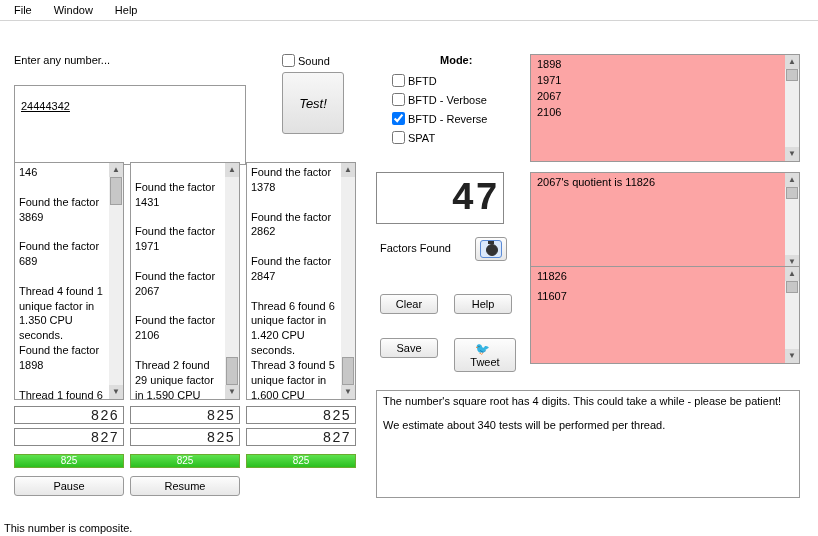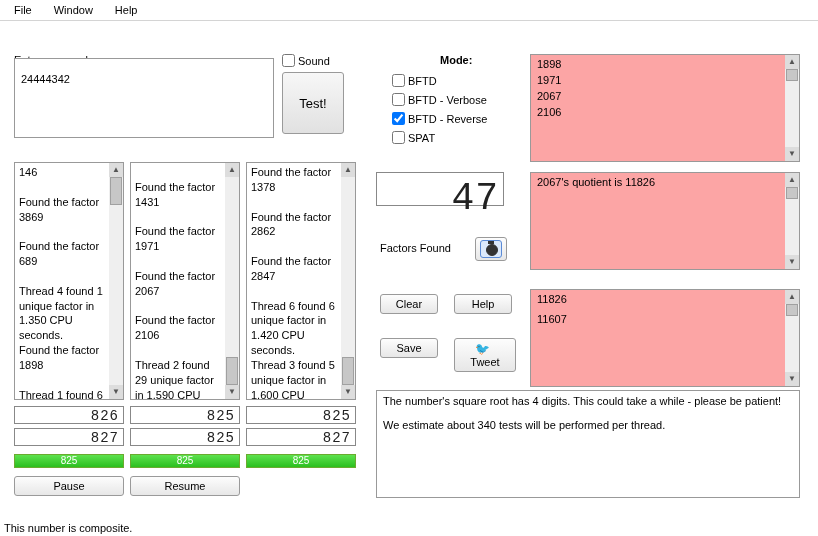--- a/index.html
+++ b/index.html
@@ -12,21 +12,21 @@
 button { background: linear-gradient(#fdfdfd,#e7e7e7); border: 1px solid #9a9a9a; border-radius: 3px; padding: 3px 14px; font-size: 11px; cursor: pointer; font-family: inherit; }
 .testbtn { width: 62px; height: 62px; font-size: 13px; background: linear-gradient(#f7f7f7,#e1e1e1); }
 input[type=checkbox] { vertical-align: middle; margin-right: 3px; }
 .checkrow { display: flex; align-items: center; margin-bottom: 6px; font-size: 11px; }
 .threadbox { border: 1px solid #999; background: #fff; position: relative; overflow: hidden; }
 .threadbox .inner { position:absolute; top:0; left:0; right:14px; bottom:0; padding: 2px 4px; line-height: 1.35; }
 .scrollbar-v { position: absolute; right: 0; top: 0; bottom: 0; width: 14px; background: #efefef; }
 .scroll-thumb { position: absolute; left: 1px; right: 1px; background: #c7c7c7; border: 1px solid #a0a0a0; }
 .scroll-arrow { position: absolute; left: 0; right: 0; height: 14px; background: #ddd; text-align:center; font-size:8px; line-height:14px; color:#555; }
 .lcd { border: 1px solid #888; background: #fff; font-family: "DS-Digital", "Courier New", monospace; text-align: right; padding: 0 4px; letter-spacing: 1px; color:#222; }
-.lcd-big { font-size: 38px; height: 34px; line-height: 52px; width: 128px; font-weight:normal;}
+.lcd-big { font-size: 38px; height: 52px; line-height: 52px; width: 128px; font-weight:bold;}
 .lcd-sm { font-size: 14px; height: 18px; line-height: 18px; width: 110px; }
 .progress { height: 14px; border: 1px solid #6aab2e; background: #fff; position: relative; text-align:center; font-size:10px; color:#fff; }
 .progress .fill { position:absolute; top:0; left:0; bottom:0; right:0; background: linear-gradient(#5de24e,#2bbf1f); }
 .progress .txt { position:relative; z-index:1; }
 .camicon { display:inline-block; width:22px; height:18px; border:1px solid #5a8ad6; border-radius:3px; background:#dce9fb; position:relative; vertical-align:middle; }
 .camicon:before { content:""; position:absolute; top:3px; left:5px; width:10px; height:10px; border:1px solid #333; border-radius:50%; background:#333;}
 .camicon:after { content:""; position:absolute; top:0px; left:7px; width:6px; height:3px; background:#333;}
 .twbird { color:#1da1f2; font-size:12px; margin-right:4px; }
 .listbox { border: 1px solid #999; background:#fca5a5; position:relative; overflow:hidden; }
 .listbox .lines { position:absolute; top:0; left:0; right:14px; bottom:0; padding: 1px 0; }
@@ -38,30 +38,30 @@
 
 <div class="menubar">
   <span>File</span>
   <span>Window</span>
   <span>Help</span>
 </div>
 
 <div class="content">
 
   <div style="position:absolute; left:14px; top:32px;" class="label">Enter any number...</div>
-  <div class="inputbox" style="position:absolute; left:14px; top:36px; width:260px; height:80px;">
+  <div class="inputbox" style="position:absolute; left:14px; top:63px; width:232px; height:80px;text-decoration:underline;">
     <div style="margin-top:10px;">24444342</div>
   </div>
 
   <div style="position:absolute; left:282px; top:32px;" class="checkrow">
     <input type="checkbox" style="">
     <span>Sound</span>
   </div>
 
-  <button class="testbtn" style="position:absolute; left:282px; top:50px;">Test!</button>
+  <button class="testbtn" style="position:absolute; left:282px; top:50px;font-style:italic;">Test!</button>
 
   <div style="position:absolute; left:440px; top:32px; font-weight:bold;">Mode:</div>
   <div style="position:absolute; left:392px; top:52px;">
     <div class="checkrow">
         <input type="checkbox" style="">
         <span>BFTD</span>
       </div>
     <div class="checkrow">
         <input type="checkbox" style="">
         <span>BFTD - Verbose</span>
@@ -149,21 +149,21 @@
         <div class="ln">2067's quotient is 11826</div>
         <div class="ln"></div>
       </div>
     <div class="scrollbar-v">
         <div class="scroll-arrow" style="top:0;">▲</div>
         <div class="scroll-thumb" style="top:14px; height:12px;"></div>
         <div class="scroll-arrow" style="bottom:0;">▼</div>
       </div>
   </div>
 
-  <div class="listbox" style="position:absolute; left:530px; top:267px; width:270px; height:98px;">
+  <div class="listbox" style="position:absolute; left:530px; top:244px; width:270px; height:98px;">
     <div class="lines" id="list-bot">
         <div class="ln">11826</div>
         <div class="ln"></div>
         <div class="ln">11607</div>
       </div>
     <div class="scrollbar-v">
         <div class="scroll-arrow" style="top:0;">▲</div>
         <div class="scroll-thumb" style="top:14px; height:12px;"></div>
         <div class="scroll-arrow" style="bottom:0;">▼</div>
       </div>

